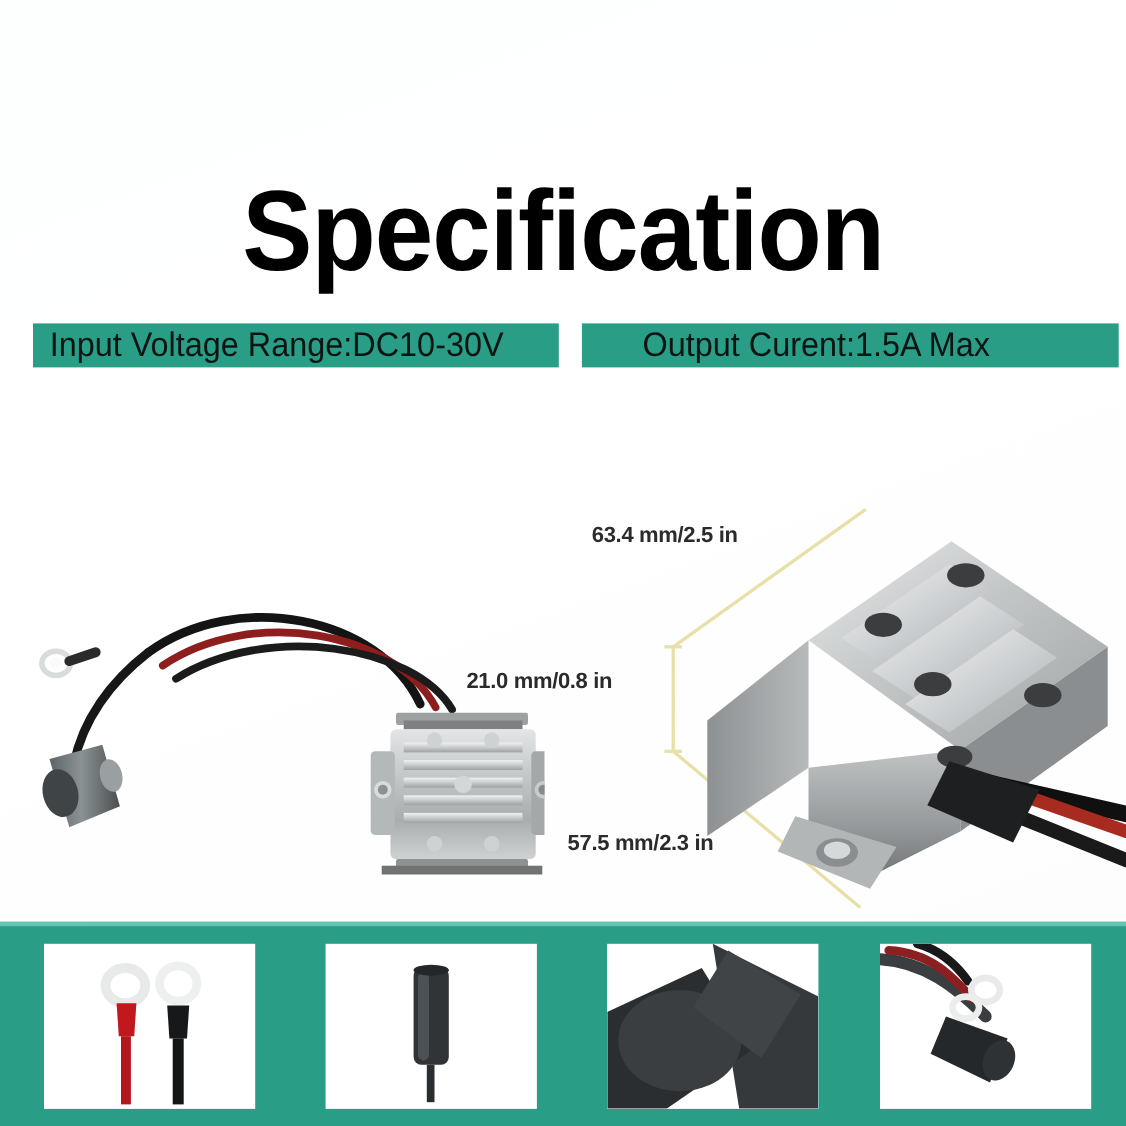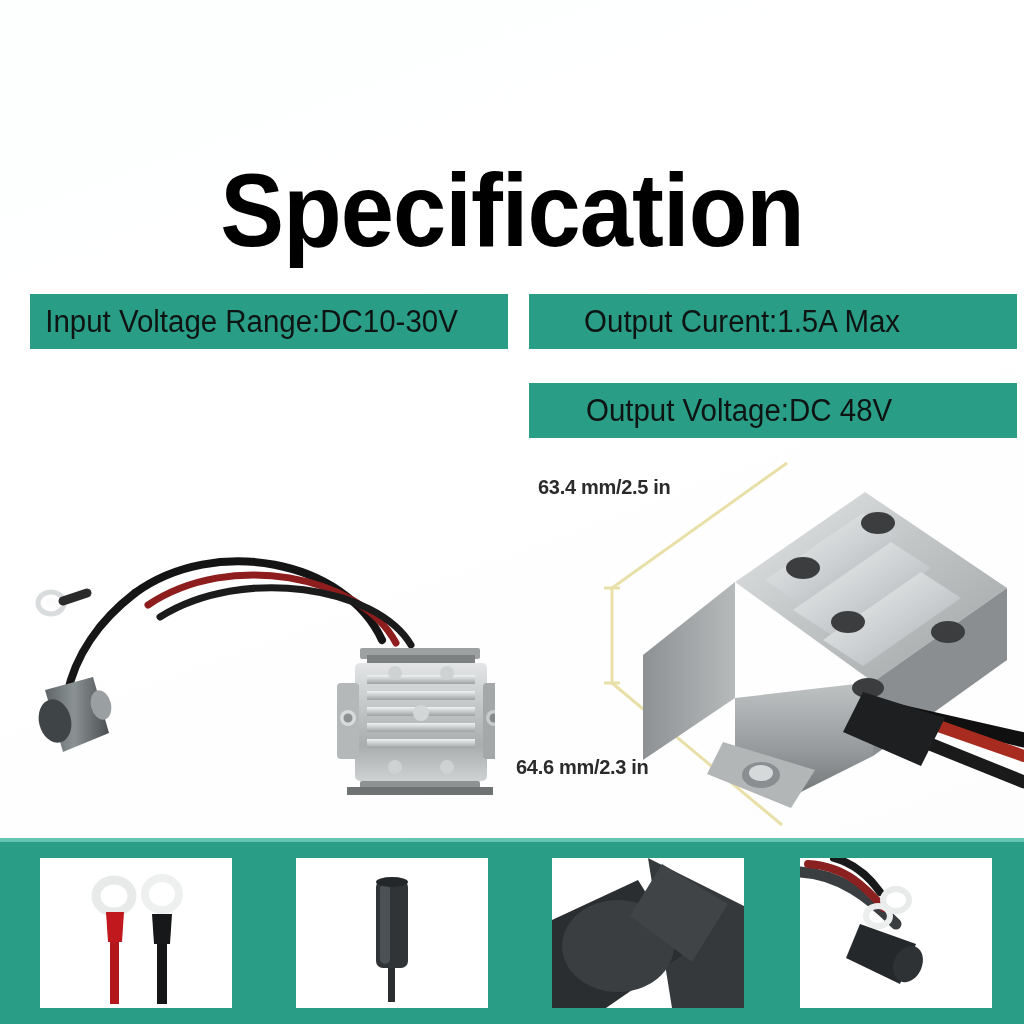--- a/index.html
+++ b/index.html
@@ -32,21 +32,21 @@
     transform-origin:center;
     white-space:nowrap;
   }
 
   
   .spec-row { position:absolute; left:0; width:1024px; height:57px; }
   #spec-row-1 { top:294px; }
   #spec-row-2 { top:383px; }
   .spec-bar {
     position:absolute;
-    height:55px;
+    height:40px;
     background:#2a9d87;
     display:flex;
     align-items:center;
     overflow:hidden;
   }
   .spec-bar.left  { left:30px;  width:478px; }
   .spec-bar.right { left:529px; width:488px; }
   .spec-text {
     font-family:"Liberation Sans", sans-serif;
     font-size:31px;
@@ -115,39 +115,37 @@
   <div class="spec-row" id="spec-row-1">
     <div class="spec-bar left" id="spec-bar-in-voltage">
       <span class="spec-text">Input Voltage Range:DC10-30V</span>
     </div>
     <div class="spec-bar right" id="spec-bar-out-current">
       <span class="spec-text">Output Curent:1.5A Max</span>
     </div>
   </div>
 
   <div class="spec-row" id="spec-row-2">
-    <div class="spec-bar right" id="spec-bar-out-voltage">
-      <span class="spec-text">Output Voltage:DC 48V</span>
-    </div>
   </div>
 
   <svg id="dim-lines" viewBox="0 0 1024 420">
 
     <polyline points="787,23 612,148" fill="none" stroke="#e8e0a8" stroke-width="3"></polyline>
 
     <polyline points="612,148 612,243" fill="none" stroke="#e8e0a8" stroke-width="3"></polyline>
 
     <polyline points="612,243 782,385" fill="none" stroke="#e8e0a8" stroke-width="3"></polyline>
 
     <line x1="604" y1="148" x2="620" y2="148" stroke="#e8e0a8" stroke-width="3"></line>
     <line x1="604" y1="243" x2="620" y2="243" stroke="#e8e0a8" stroke-width="3"></line>
   </svg>
 
   <div class="dim-label" id="dim-width">63.4 mm/2.5 in</div>
-  <div class="dim-label" id="dim-depth">64.6 mm/2.3 in</div>
+  <div class="dim-label" id="dim-height">21.0 mm/0.8 in</div>
+  <div class="dim-label" id="dim-depth">57.5 mm/2.3 in</div>
 
   <svg id="left-product" viewBox="0 0 480 310">
     <defs>
       <linearGradient id="alum1" x1="0" y1="0" x2="0" y2="1">
         <stop offset="0%" stop-color="#e3e5e6"></stop>
         <stop offset="35%" stop-color="#c5c8c9"></stop>
         <stop offset="70%" stop-color="#a9adae"></stop>
         <stop offset="100%" stop-color="#cfd2d3"></stop>
       </linearGradient>
       <linearGradient id="finG" x1="0" y1="0" x2="0" y2="1">

